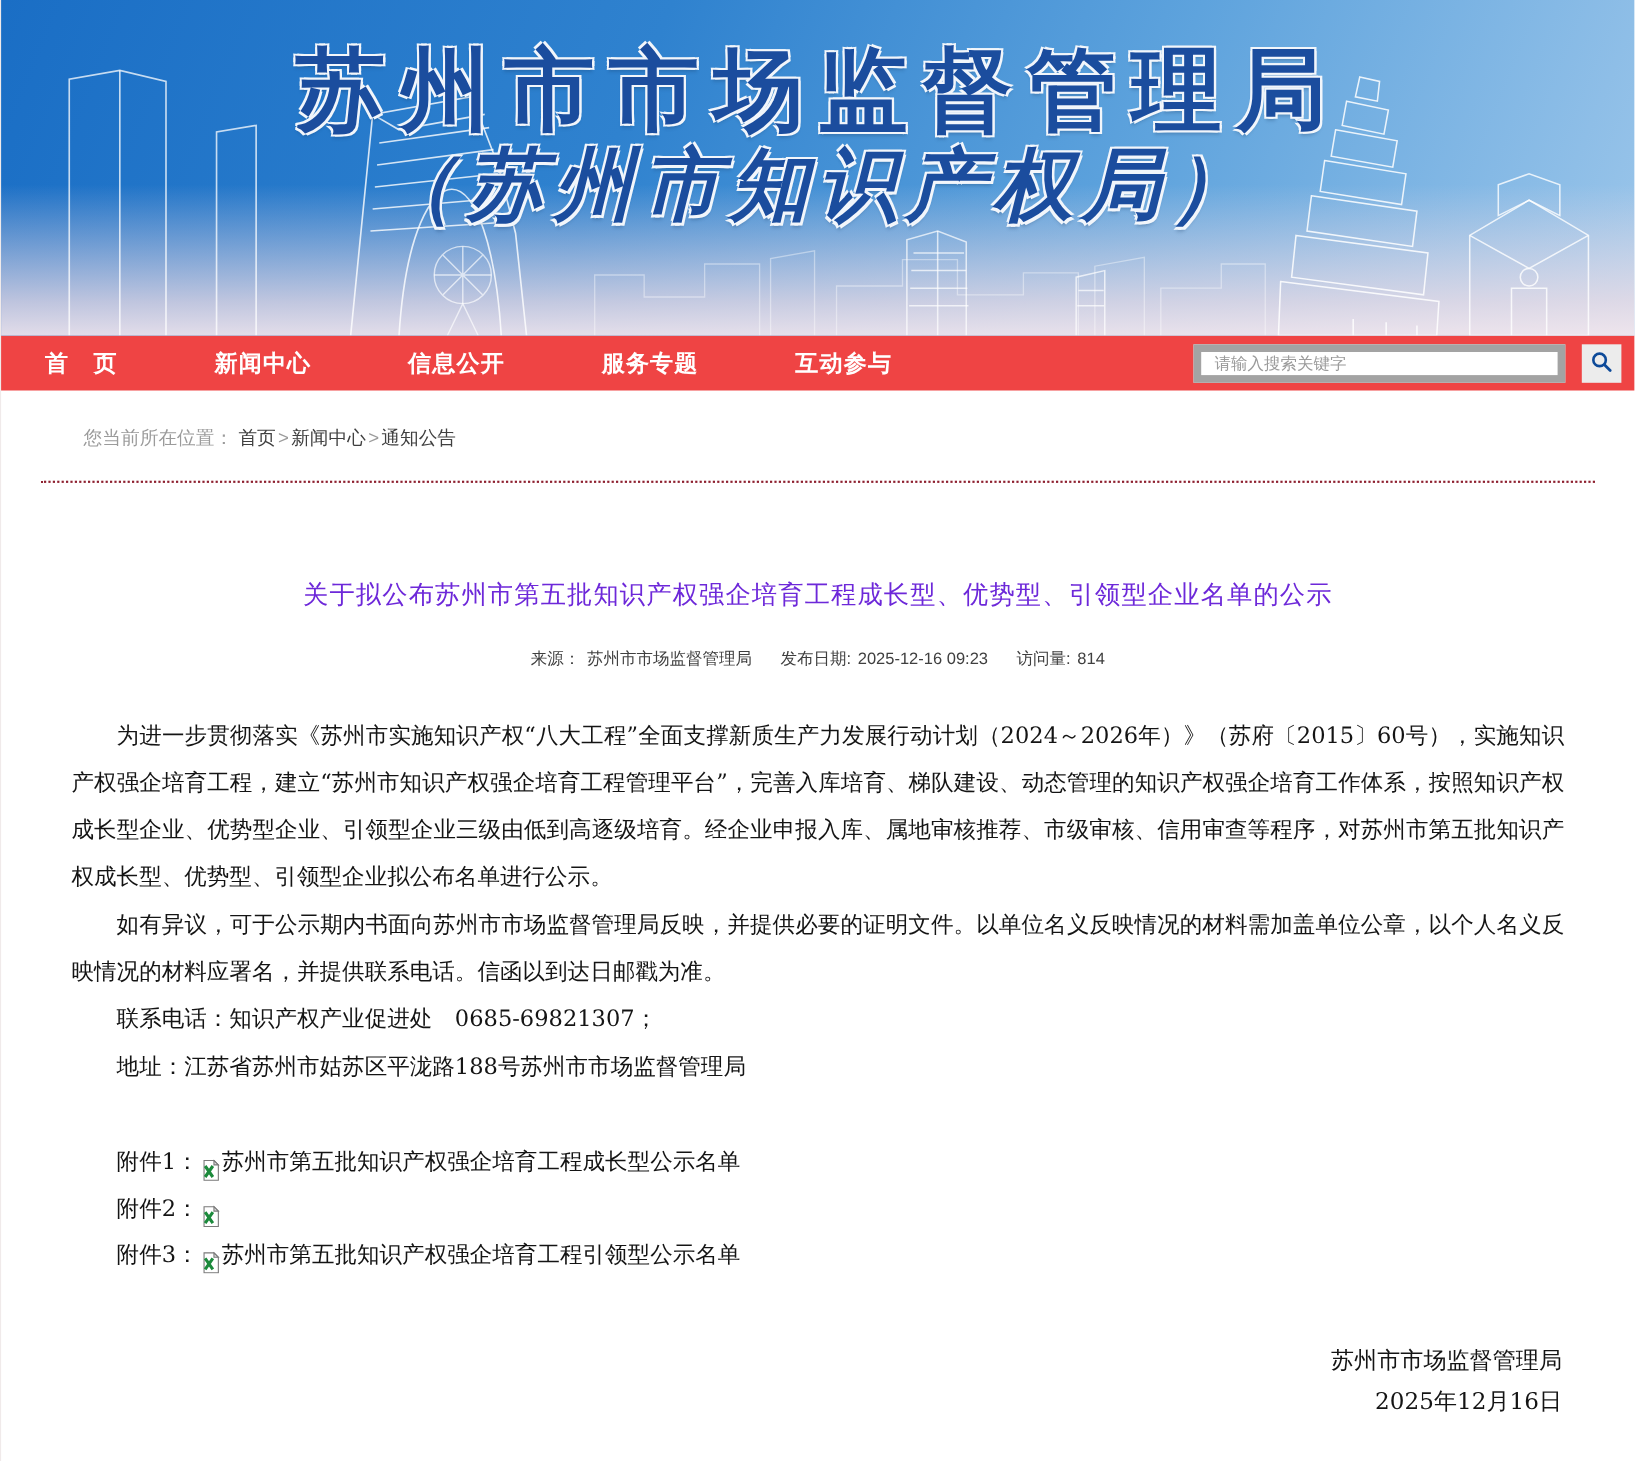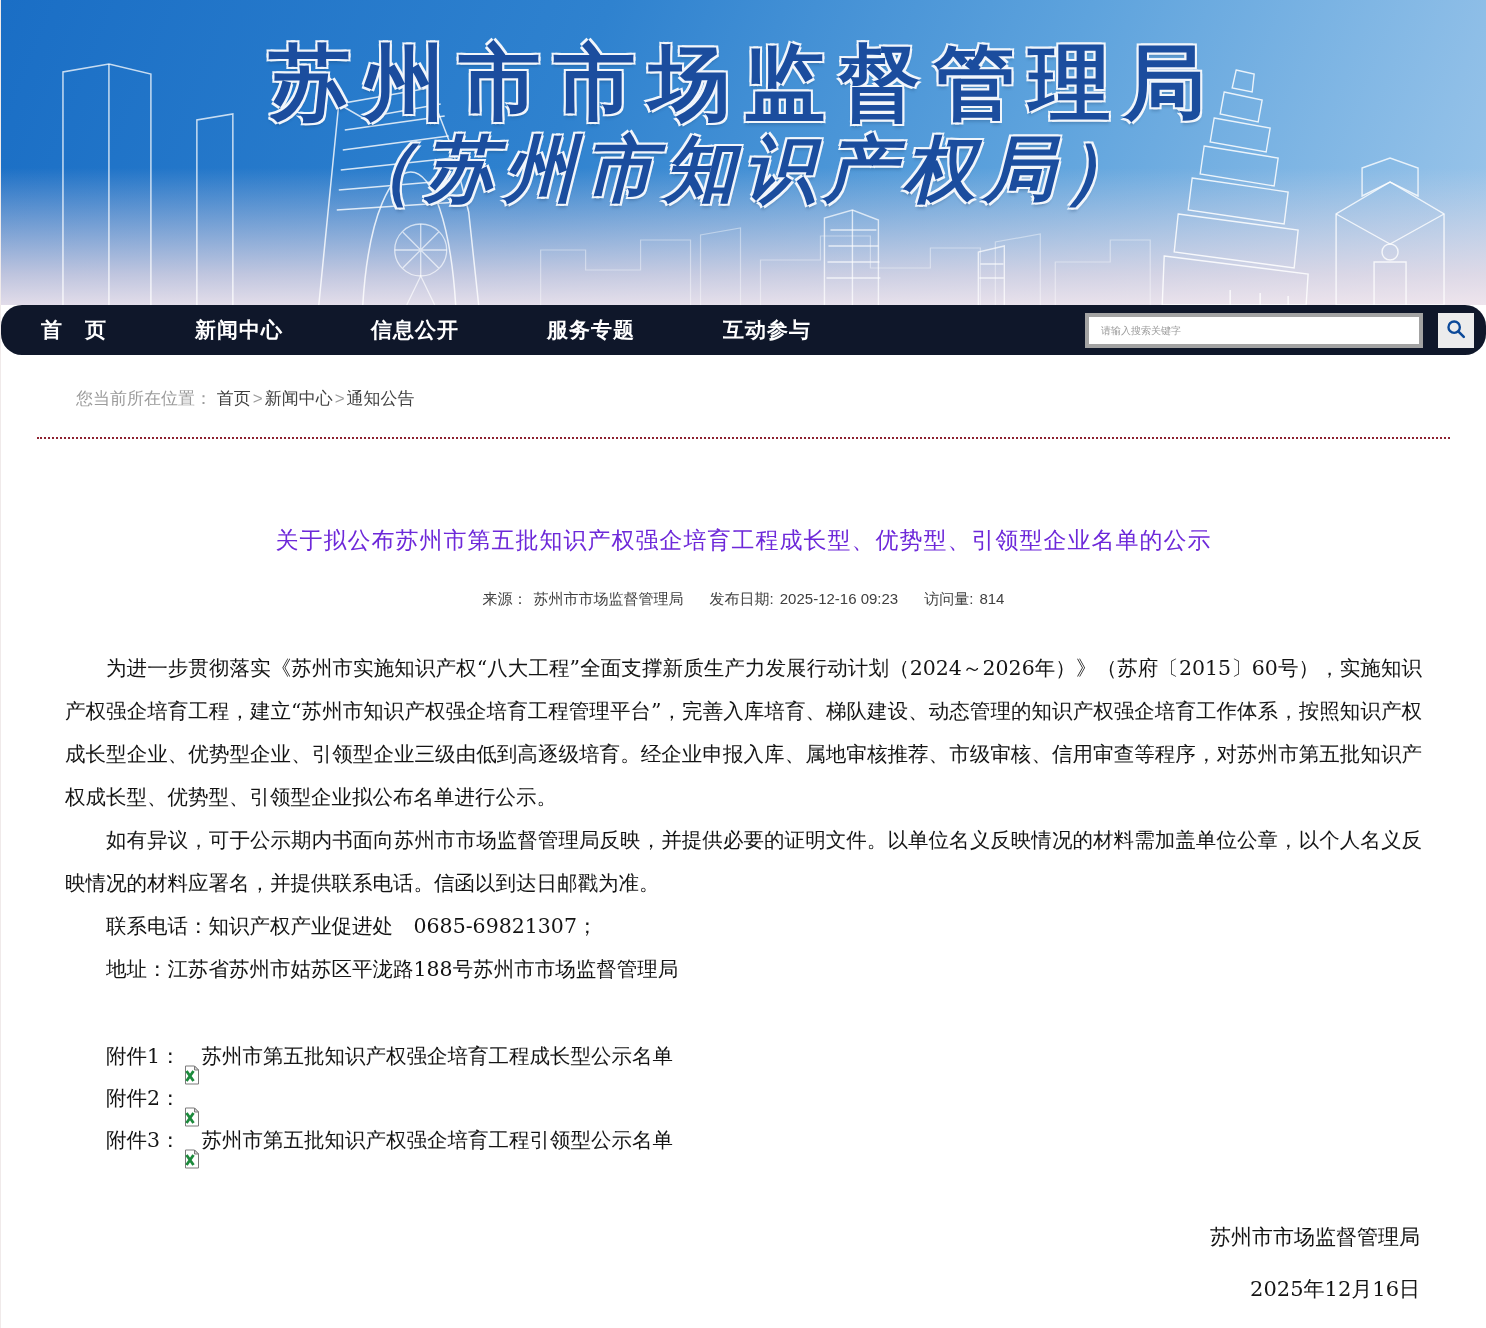--- a/index.html
+++ b/index.html
@@ -18,32 +18,31 @@
   .banner-title {
     position: relative; text-align: center; color: #1b4d9e; font-weight: bold;
     text-shadow: -2px -2px 0 #f2f6fb, 2px -2px 0 #f2f6fb, -2px 2px 0 #f2f6fb, 2px 2px 0 #f2f6fb, 0 4px 3px rgba(20,50,90,0.25);
     font-family: "Liberation Sans", sans-serif;
   }
   .banner-line1 { font-size: 82px; letter-spacing: 13px; padding-top: 38px; line-height: 1.1; }
   .banner-line2 { font-size: 72px; letter-spacing: 8px; line-height: 1.15; font-style: italic; }
 
   
   .nav {
-    height: 50px; background: #0f172a; display: flex; align-items: center;
+    height: 50px; background: #ef4444; display: flex; align-items: center;
     padding: 0 12px 0 40px;
-    border-radius: 21px;
   }
   .nav-item {
     color: #fff; font-size: 21px; font-weight: bold; margin-right: 88px;
     cursor: pointer; white-space: nowrap; letter-spacing: 1px;
   }
   .nav-search { margin-left: auto; display: flex; align-items: center; }
   .search-input {
-    width: 338px; height: 35px; border: 4px solid #a3a3a3; background: #fff;
-    font-size: 10px; padding: 0 12px; color: #333; outline: none;
+    width: 338px; height: 35px; border: 7px solid #a3a3a3; background: #fff;
+    font-size: 15px; padding: 0 12px; color: #333; outline: none;
     font-family: "Liberation Sans", sans-serif;
   }
   .search-input::placeholder { color: #9b9b9b; }
   .search-btn {
     width: 36px; height: 35px; margin-left: 15px; background: #ececec; border: none;
     display: flex; align-items: center; justify-content: center; cursor: pointer;
   }
 
   
   .breadcrumb { margin: 32px 0 0 75px; font-size: 17px; color: #9b9b9b; }
@@ -61,31 +60,31 @@
   .meta-gap { display: inline-block; width: 14px; }
 
   .article-body {
     margin-top: 38px; padding: 0 64px; font-family: "DejaVu Serif", "Liberation Serif", serif;
     font-size: 20.5px; color: #141414; line-height: 43px; text-align: justify;
   }
   .article-body p { text-indent: 2em; }
 
   
   .attachments { margin-top: 44px; padding: 0 64px; font-family: "DejaVu Serif", "Liberation Serif", serif; font-size: 20.5px; color: #141414; }
-  .attachment-row { line-height: 42px; display: flex; align-items: flex-end; text-indent: 2em; }
+  .attachment-row { line-height: 42px; display: flex; align-items: center; text-indent: 2em; }
   .attachment-label { text-indent: 2em; }
   .xls-icon { display: inline-block; width: 18px; height: 20px; margin: 0 1px 0 2px; vertical-align: -3px; text-indent: 0; }
   .attachment-link { color: #141414; text-decoration: none; cursor: pointer; text-indent: 0; }
 
   
   .signature {
     margin-top: 62px; padding-right: 66px; text-align: right;
     font-family: "DejaVu Serif", "Liberation Serif", serif; font-size: 21px; color: #141414;
   }
-  .signature .sig-date { margin-top: 24px; }
+  .signature .sig-date { margin-top: 9px; }
   .bottom-space { height: 60px; }
 </style>
 </head>
 <body>
 
 <div class="page">
 
   <div class="banner">
     <svg class="skyline" viewBox="0 0 1486 305" preserveAspectRatio="none" fill="none" stroke="#ffffff">
 

